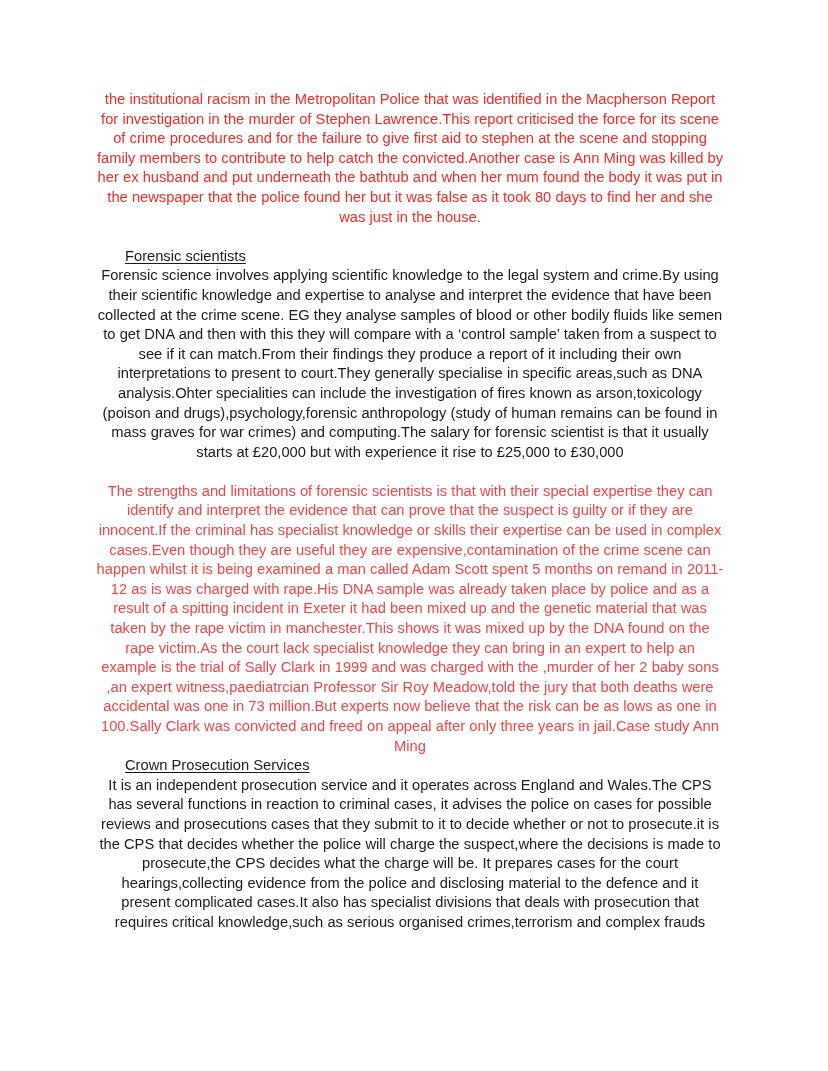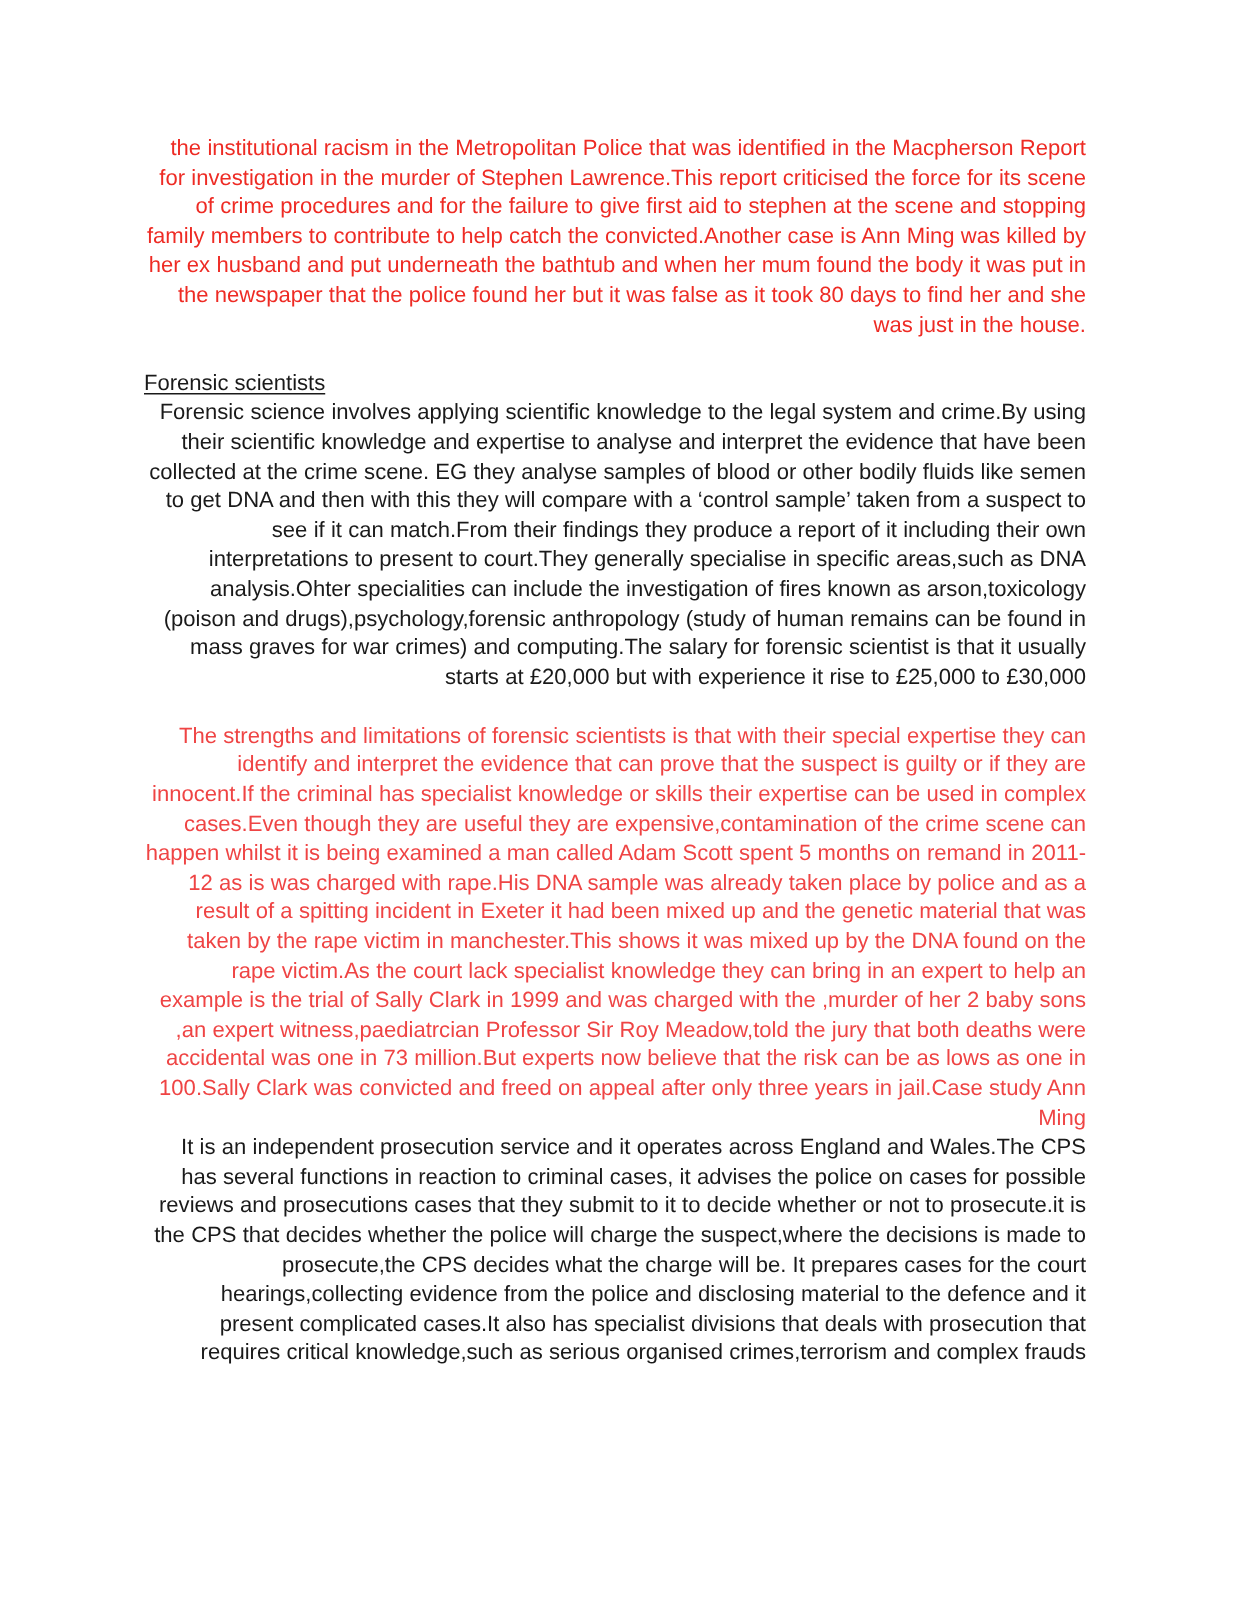--- a/index.html
+++ b/index.html
@@ -23,40 +23,41 @@
     position: absolute;
     left: 96px;
     top: 90px;
     width: 628px;
   }
   .para {
     font-size: 14.7px;
     line-height: 19.6px;
     color: #1a1a1a;
     margin: 0;
-    text-align: right;
+    text-align: center;
     word-spacing: 0.1px;
   }
   .para.red {
     color: #ee2b24;
   }
   .gap {
     height: 19.6px;
   }
   .heading {
     font-size: 14.7px;
     line-height: 19.6px;
     color: #1a1a1a;
     margin: 0;
     font-weight: normal;
     display: block;
   }
   .heading span.h-text {
     text-decoration: underline;
     text-underline-offset: 2px;
+    margin-left: 29px;
   }
   .red-run {
     color: #ef4444;
   }
   .black-run {
     color: #ef4444;
   }
 </style>
 </head>
 <body>
@@ -69,17 +70,18 @@
     <div class="gap"></div>
 
     <div class="heading"><span class="h-text">Forensic scientists</span></div>
 
     <p class="para">Forensic science involves applying scientific knowledge to the legal system and crime.By using their scientific knowledge and expertise to analyse and interpret the evidence that have been collected at the crime scene. EG they analyse samples of blood or other bodily fluids like semen to get DNA and then with this they will compare with a ‘control sample’ taken from a suspect to see if it can match.From their findings they produce a report of it including their own interpretations to present to court.They generally specialise in specific areas,such as DNA analysis.Ohter specialities can include the investigation of fires known as arson,toxicology (poison and drugs),psychology,forensic anthropology (study of human remains can be found in mass graves for war crimes) and computing.The salary for forensic scientist is that it usually starts at £20,000 but with experience it rise to £25,000 to £30,000</p>
 
     <div class="gap"></div>
 
     <p class="para"><span class="black-run">The strengths and limitations of forensic scientists is that with their special expertise they can identify and interpret the evidence that can prove that the suspect is guilty or if they are innocent.If the criminal has specialist knowledge or skills their expertise can be used in complex cases.Even though they are useful they are expensive,contamination of the crime scene can happen whilst it is being examined </span><span class="red-run">a man called Adam Scott spent 5 months on remand in 2011-12 as is was charged with rape.His DNA sample was already taken place by police and as a result of a spitting incident in Exeter it had been mixed up and the genetic material that was taken by the rape victim in manchester.This shows it was mixed up by the DNA found on the rape victim.</span><span class="black-run">As the court lack specialist knowledge they can bring in an expert to help an example is </span><span class="red-run">the trial of Sally Clark in 1999 and was charged with the ,murder of her 2 baby sons ,an expert witness,paediatrcian Professor Sir Roy Meadow,told the jury that both deaths were accidental was one in 73 million.But experts now believe that the risk can be as lows as one in 100.Sally Clark was convicted and freed on appeal after only three years in jail.</span><span class="black-run">Case study Ann Ming</span></p>
 
+    <div class="heading"><span class="h-text">Crown Prosecution Services</span></div>
 
     <p class="para">It is an independent prosecution service and it operates across England and Wales.The CPS has several functions in reaction to criminal cases, it advises the police on cases for possible reviews and prosecutions cases that they submit to it to decide whether or not to prosecute.it is the CPS that decides whether the police will charge the suspect,where the decisions is made to prosecute,the CPS decides what the charge will be. It prepares cases for the court hearings,collecting evidence from the police and disclosing material to the defence and it present complicated cases.It also has specialist divisions that deals with prosecution that requires critical knowledge,such as serious organised crimes,terrorism and complex frauds</p>
 
   </div>
 </div>
 
 </body></html>

